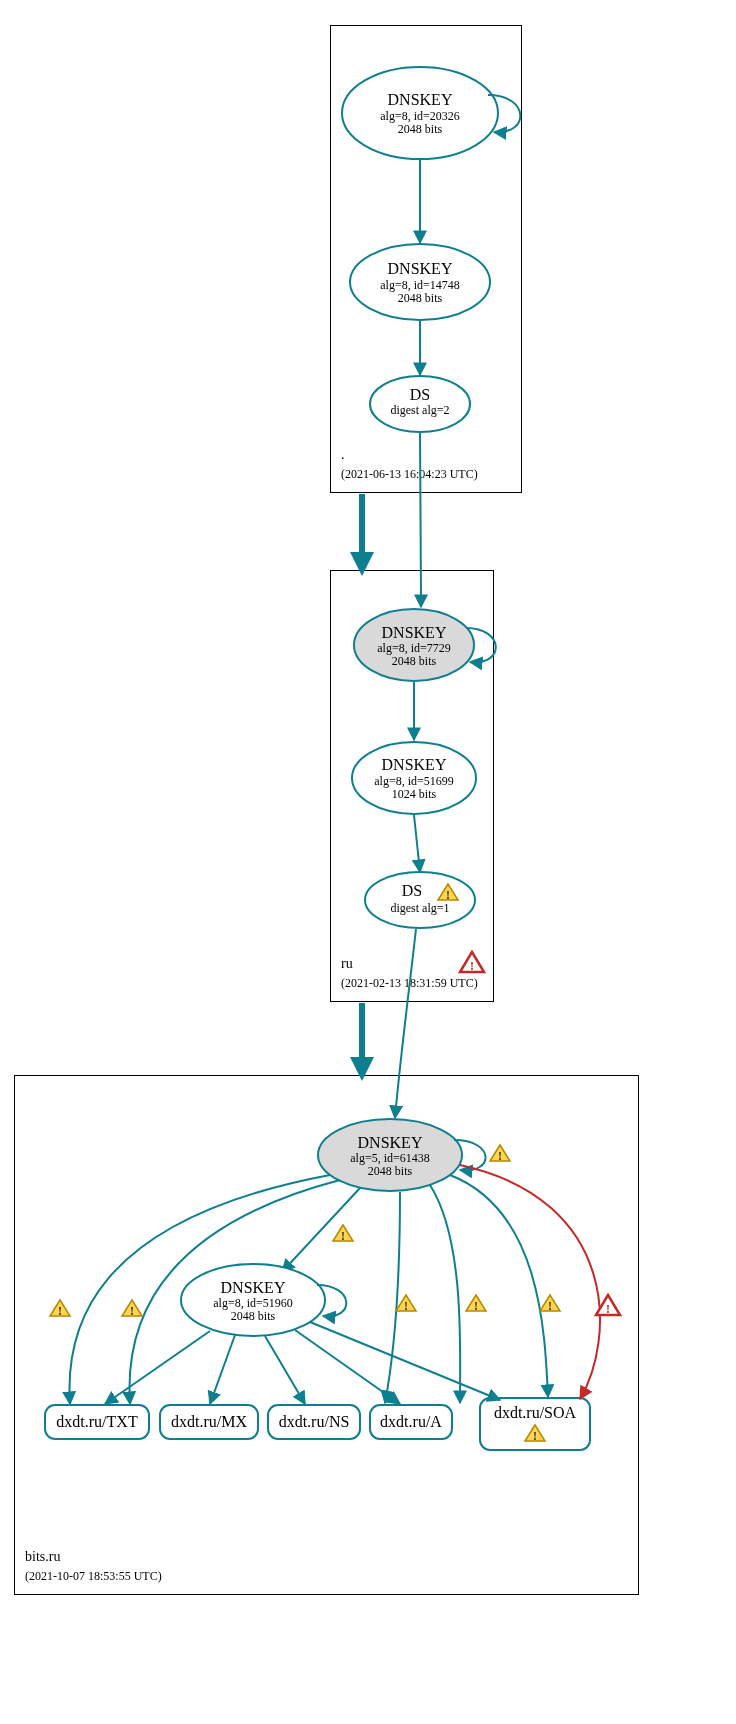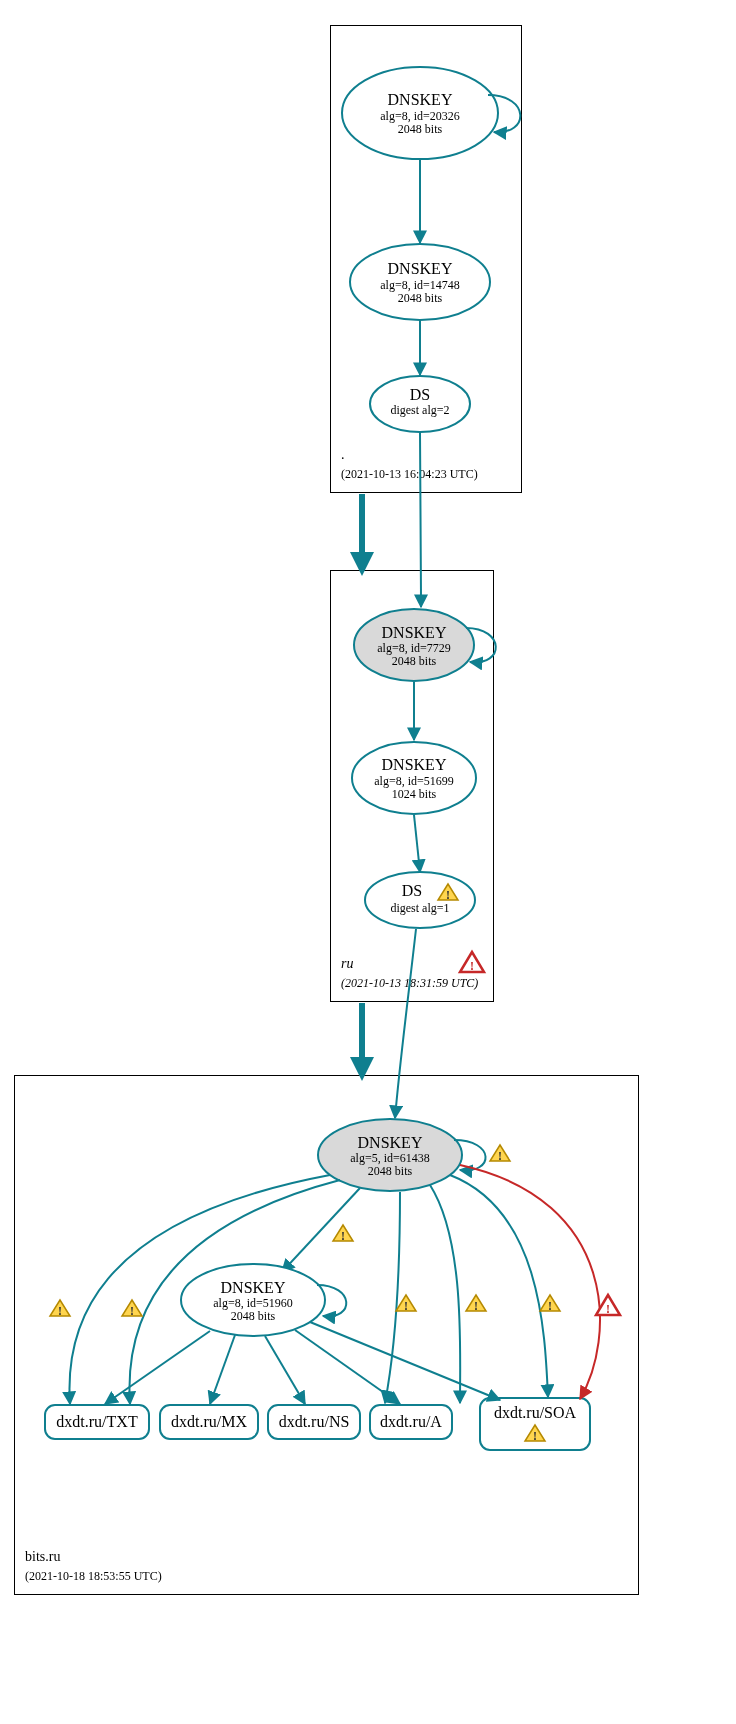--- a/index.html
+++ b/index.html
@@ -72,35 +72,35 @@
   .warn-tri-red { stroke: #c62828; stroke-width: 2.5; fill: #fff; }
   .warn-bang { font-weight: bold; font-size: 12px; fill:#333; }
   .warn-bang-red { font-weight: bold; font-size: 12px; fill:#c62828; }
 </style>
 </head>
 <body>
 
 <div class="zone-box" style="left:330px; top:25px; width:192px; height:468px;">
   <div class="zone-label">
     <span>.</span><br>
-    <span class="ts">(2021-10-13 16:04:23 UTC)</span>
+    <span class="ts">(2021-06-13 16:04:23 UTC)</span>
   </div>
 </div>
 
-<div class="zone-box" style="left:330px; top:570px; width:164px; height:432px;font-style:italic;">
+<div class="zone-box" style="left:330px; top:570px; width:164px; height:432px;">
   <div class="zone-label">
     <span>ru</span><br>
-    <span class="ts">(2021-10-13 18:31:59 UTC)</span>
+    <span class="ts">(2021-02-13 18:31:59 UTC)</span>
   </div>
 </div>
 
 <div class="zone-box" style="left:14px; top:1075px; width:625px; height:520px;">
   <div class="zone-label">
     <span>bits.ru</span><br>
-    <span class="ts">(2021-10-18 18:53:55 UTC)</span>
+    <span class="ts">(2021-10-07 18:53:55 UTC)</span>
   </div>
 </div>
 
 <svg width="736" height="1724">
 <defs>
   <marker id="arrow-teal" viewBox="0 0 10 10" refX="9" refY="5" markerWidth="7" markerHeight="7" orient="auto-start-reverse">
     <path d="M 0 0 L 10 5 L 0 10 z" fill="#0f7f8f"></path>
   </marker>
   <marker id="arrow-red" viewBox="0 0 10 10" refX="9" refY="5" markerWidth="7" markerHeight="7" orient="auto-start-reverse">
     <path d="M 0 0 L 10 5 L 0 10 z" fill="#c62828"></path>

